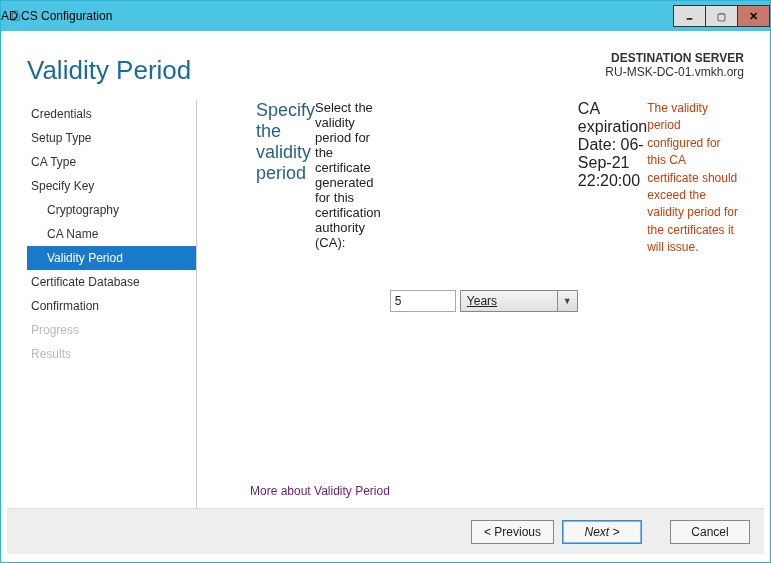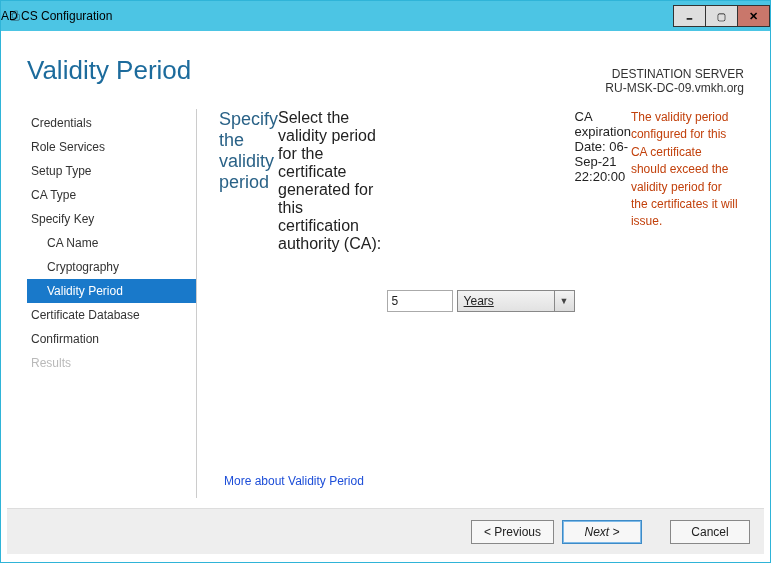--- a/index.html
+++ b/index.html
@@ -87,25 +87,26 @@
     color: #1c6b9c;
     margin: 10px 0 0 0;
   }
   .header .dest {
     margin-left: auto;
     text-align: right;
     font-size: 12px;
     color: #333;
     padding-top: 6px;
   }
-  .header .dest .l1 { font-weight: normal; margin-top: 16px; }
+  .header .dest .l1 { font-weight: bold; }
   .content {
     flex: 1;
     display: flex;
-    padding: 10px 20px 10px 20px;
+    padding: 10px 20px 0 20px;
+    gap: 37px;
   }
   .sidebar {
     width: 170px;
     border-right: 1px solid #ccc;
     padding-top: 2px;
   }
   .sidebar .item {
     font-size: 12px;
     color: #333;
     padding: 5px 6px 5px 4px;
@@ -124,21 +125,21 @@
     flex-direction: row;
     position: relative;
   }
   .main h2 {
     font-size: 18px;
     font-weight: 300;
     color: #2a6287;
     margin: 0 0 24px 0;
   }
   .main .row-label {
-    font-size: 16px;
+    font-size: 13px;
     color: #222;
     margin-bottom: 6px;
   }
   .inputrow {
     display: flex;
     align-items: center;
     margin-bottom: 6px;
   }
   .inputrow input[type=text] {
     width: 66px;
@@ -166,36 +167,36 @@
     width: 20px;
     border-left: 1px solid #888;
     display: flex;
     align-items: center;
     justify-content: center;
     font-size: 9px;
     color: #444;
     background: linear-gradient(#f3f3f3, #dcdcdc);
   }
   .expire {
-    font-size: 13px;
+    font-size: 16px;
     color: #222;
     margin-bottom: 20px;
   }
   .note {
     font-size: 12px;
     color: #c2410c;
     line-height: 1.45;
     max-width: 510px;
   }
   .more-link {
     position: absolute;
     bottom: 10px;
-    left: 27px;
-    font-size: 12px;
-    color: #1d4ed8;
+    left: 16px;
+    font-size: 12px;
+    color: #701a75;
   }
   .footer {
     height: 46px;
     background: #eeeeee;
     border-top: 1px solid #ddd;
     display: flex;
     align-items: center;
     justify-content: flex-end;
     padding: 0 14px;
     gap: 8px;
@@ -235,37 +236,37 @@
     </div>
   </div>
 
   <div class="window-body">
     <div class="inner">
 
       <div class="header">
         <h1>Validity Period</h1>
         <div class="dest">
           <div class="l1">DESTINATION SERVER</div>
-          <div class="l2">RU-MSK-DC-09.vmkh.org</div>
+          <div class="l2">RU-MSK-DC-01.vmkh.org</div>
         </div>
       </div>
 
       <div class="content">
 
         <div class="sidebar">
           <div class="item">Credentials</div>
-          <div class="item">Role Services</div>
           <div class="item">Setup Type</div>
           <div class="item">CA Type</div>
           <div class="item">Specify Key</div>
+          <div class="item sub">Cryptography</div>
           <div class="item sub">CA Name</div>
-          <div class="item sub">Cryptography</div>
           <div class="item sub selected">Validity Period</div>
           <div class="item">Certificate Database</div>
           <div class="item">Confirmation</div>
+          <div class="item disabled">Progress</div>
           <div class="item disabled">Results</div>
         </div>
 
         <div class="main">
           <h2>Specify the validity period</h2>
 
           <div class="row-label">Select the validity period for the certificate generated for this certification authority (CA):</div>
 
           <div class="inputrow">
             <input type="text" value="5" style="">

